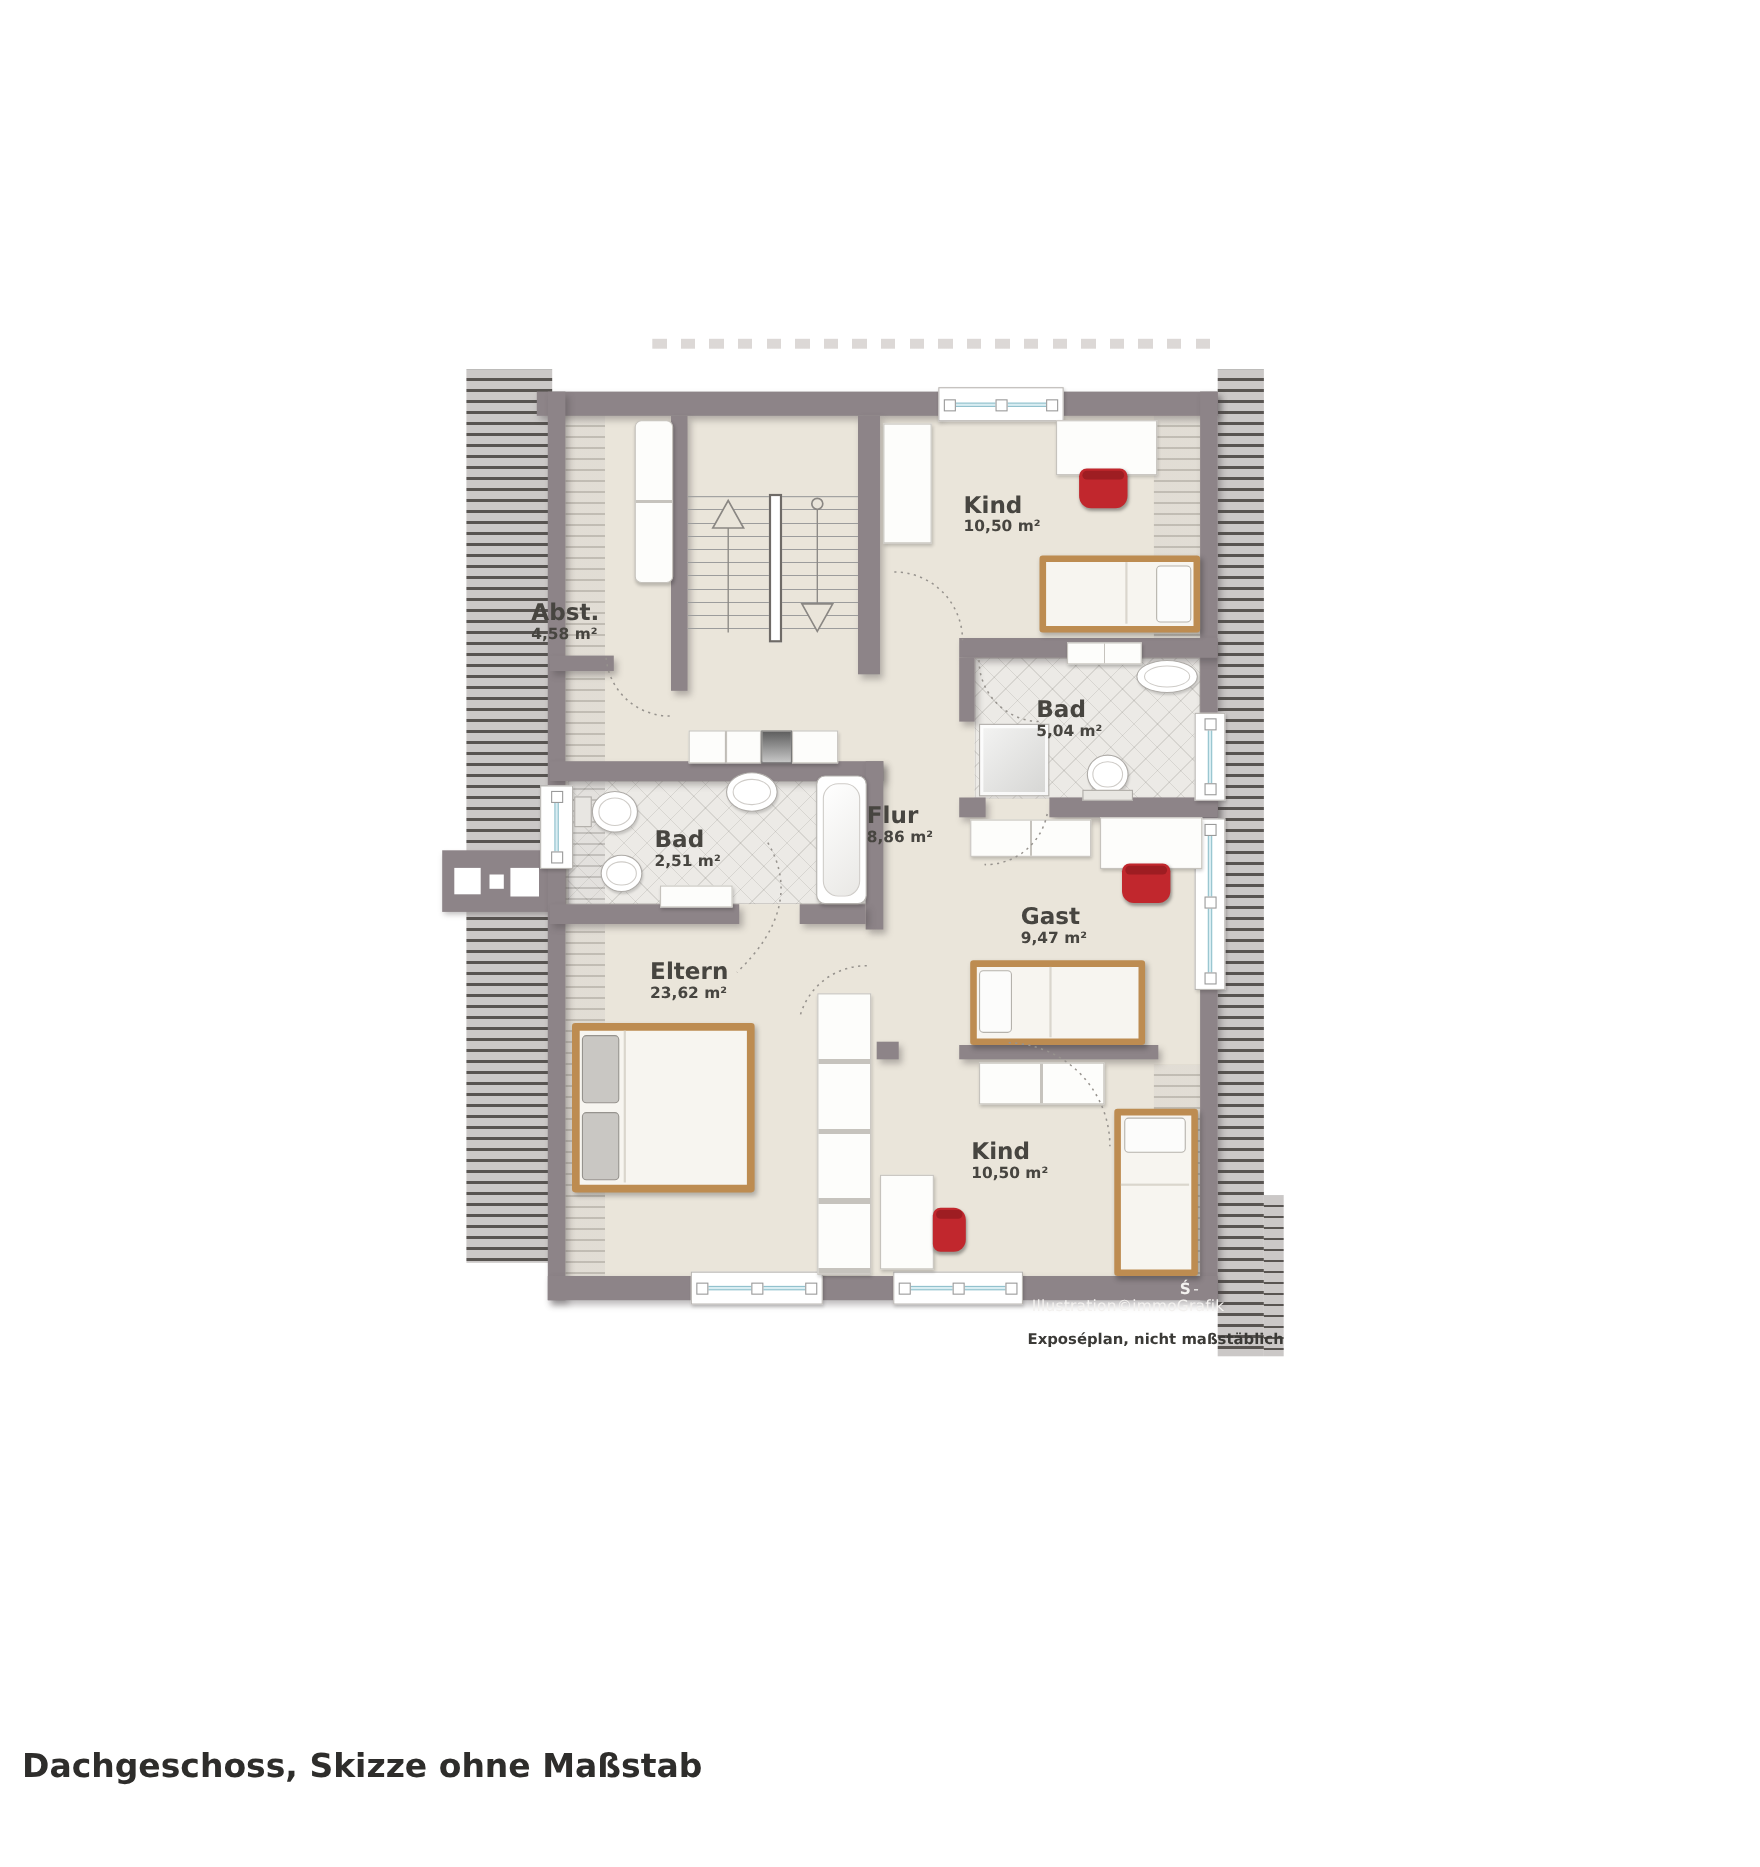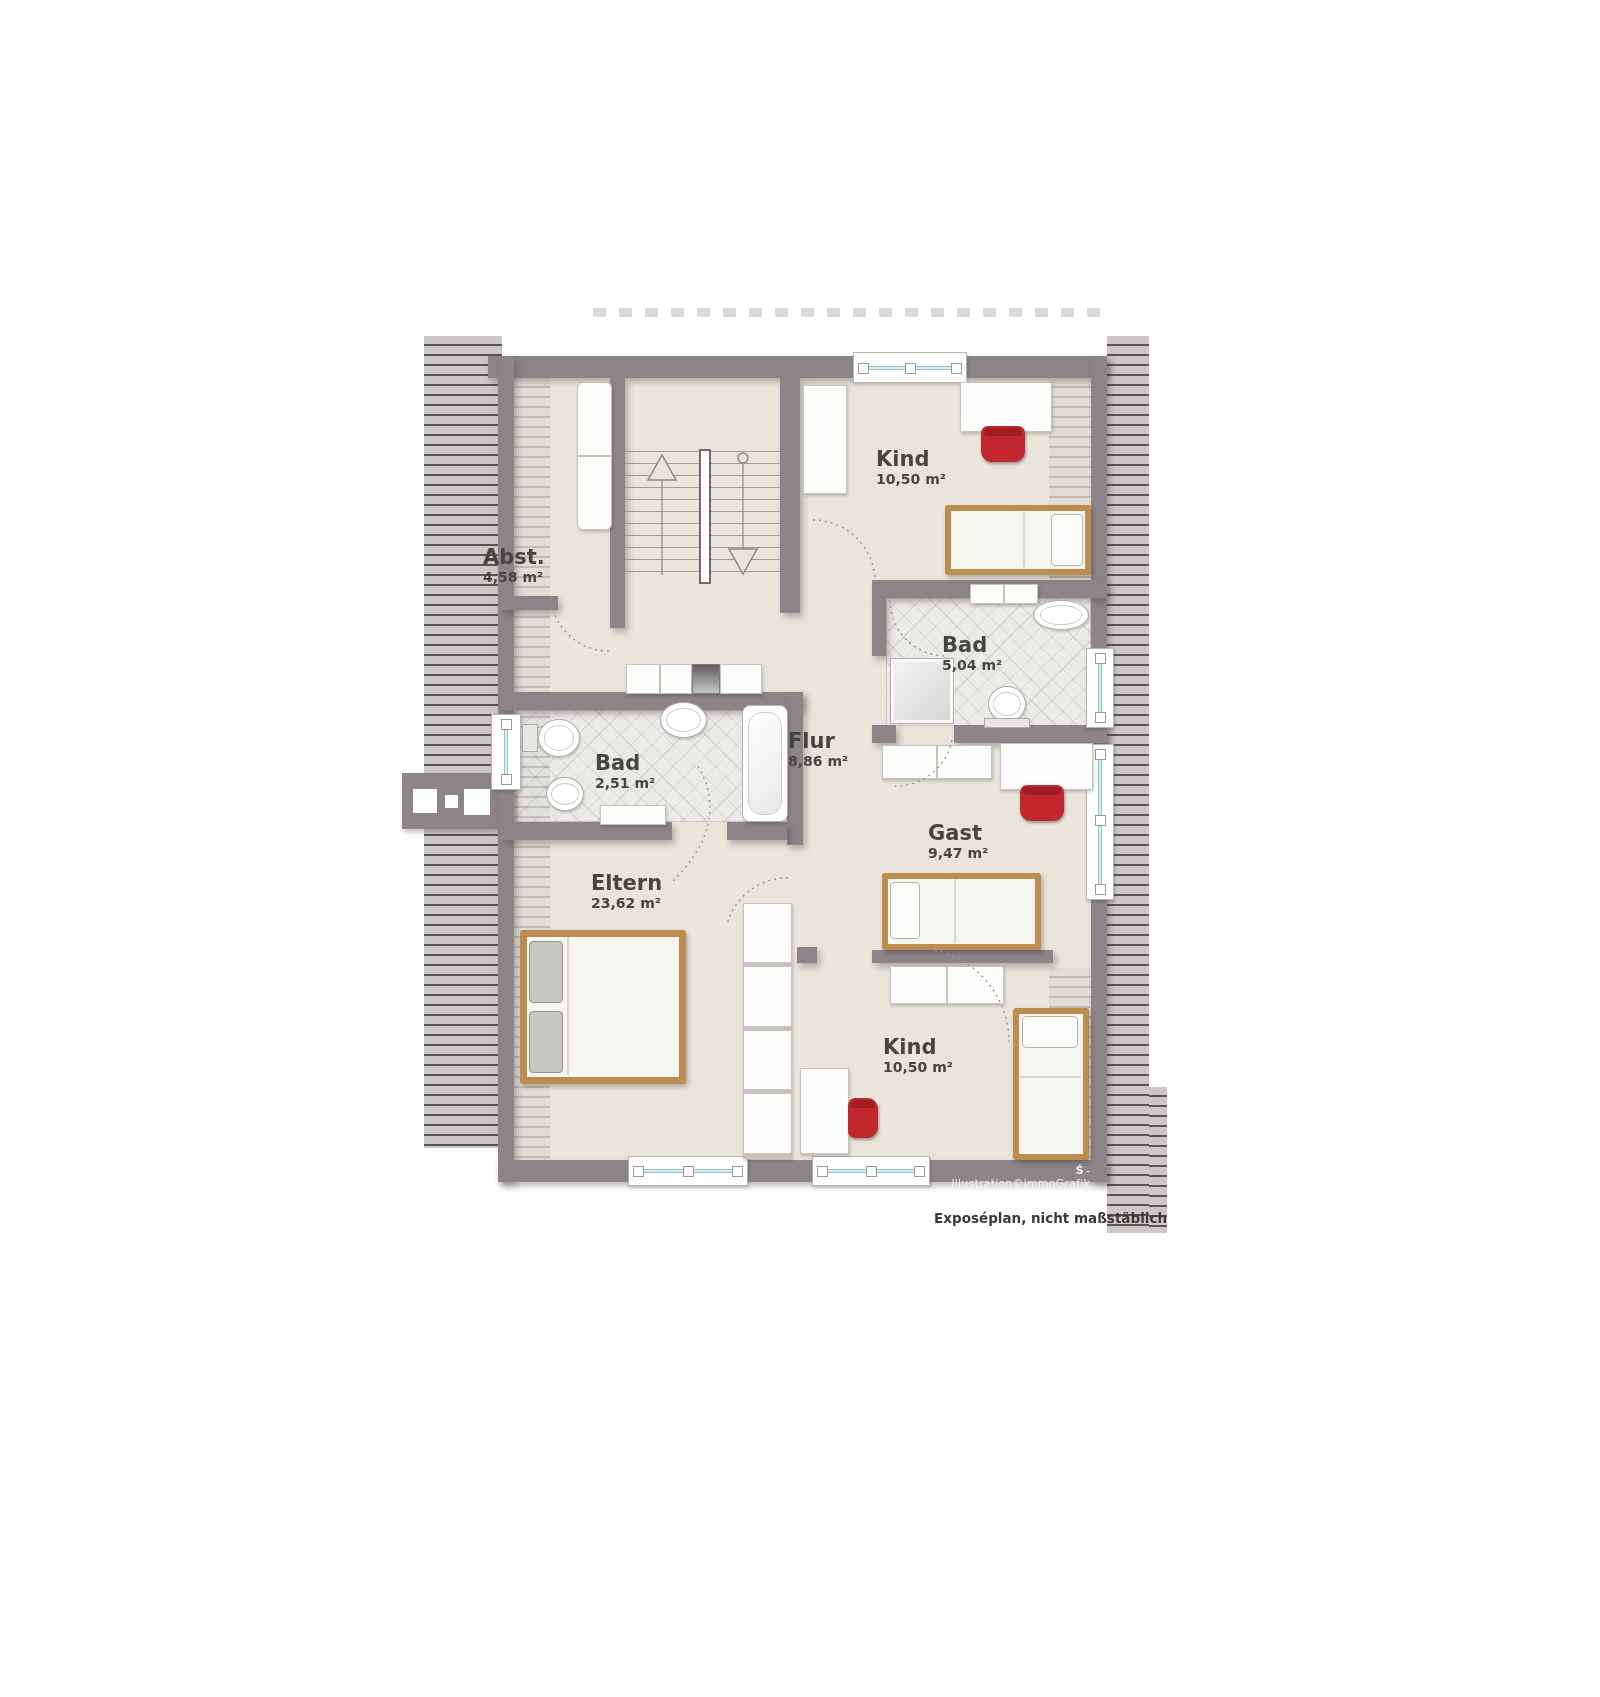--- a/index.html
+++ b/index.html
@@ -55,21 +55,21 @@
 
   
   .stairs{position:absolute;background-image:repeating-linear-gradient(to bottom,transparent 0 11px,#9c9c9c 11px 12px);
      border-top:1px solid #9c9c9c;}
   .divider{position:absolute;background:#fff;border:2px solid #6f6b67;}
 
   
   .rlabel{position:absolute;width:120px;text-align:left;color:#474540;line-height:1.12;}
   .rname{display:block;font-size:21px;font-weight:600;}
   .rarea{display:block;font-size:14px;font-weight:600;}
-  .credit{position:absolute;font-size:11px;color:#f3f1ef;letter-spacing:.2px;text-align:right;}
+  .credit{position:absolute;font-size:14px;color:#f3f1ef;letter-spacing:.2px;text-align:right;}
   .credit .logo{display:inline-block;font-weight:700;margin-right:2px;}
   .disclaimer{position:absolute;font-size:13.5px;font-weight:700;color:#3b3a37;text-align:right;}
   .caption{position:absolute;font-size:30px;font-weight:700;color:#2e2d2b;}
   svg.arcs{position:absolute;left:0;top:0;}
 </style>
 </head>
 <body>
 
 <div class="page">
   <div class="plan">
@@ -253,13 +253,14 @@
       <span class="rname">Kind</span>
       <span class="rarea">10,50 m²</span>
     </div>
 
     <div class="credit" style="left:540px;top:856px;width:152px;">
       <span class="logo">Ś</span><span>-</span><span>Illustration©immoGrafik</span>
     </div>
   </div>
 
   <div class="disclaimer" style="left:860px;top:1210px;width:307px;">Exposéplan, nicht maßstäblich</div>
+  <div class="caption" style="left:20px;top:1588px;">Dachgeschoss, Skizze ohne Maßstab</div>
 </div>
 
 </body></html>

